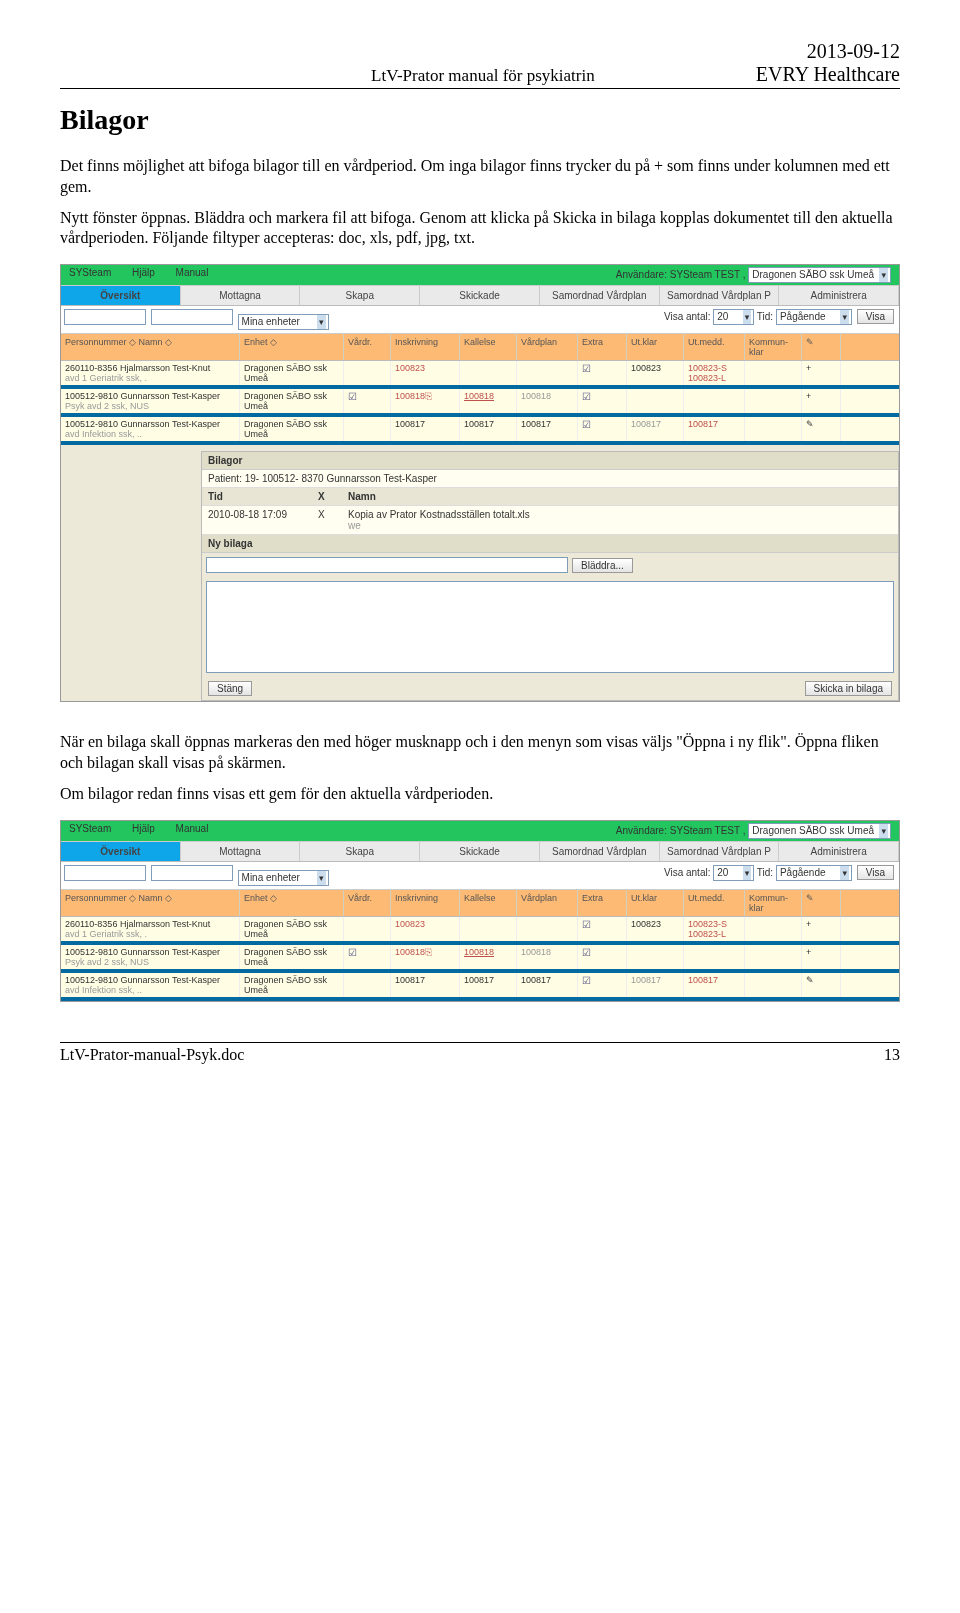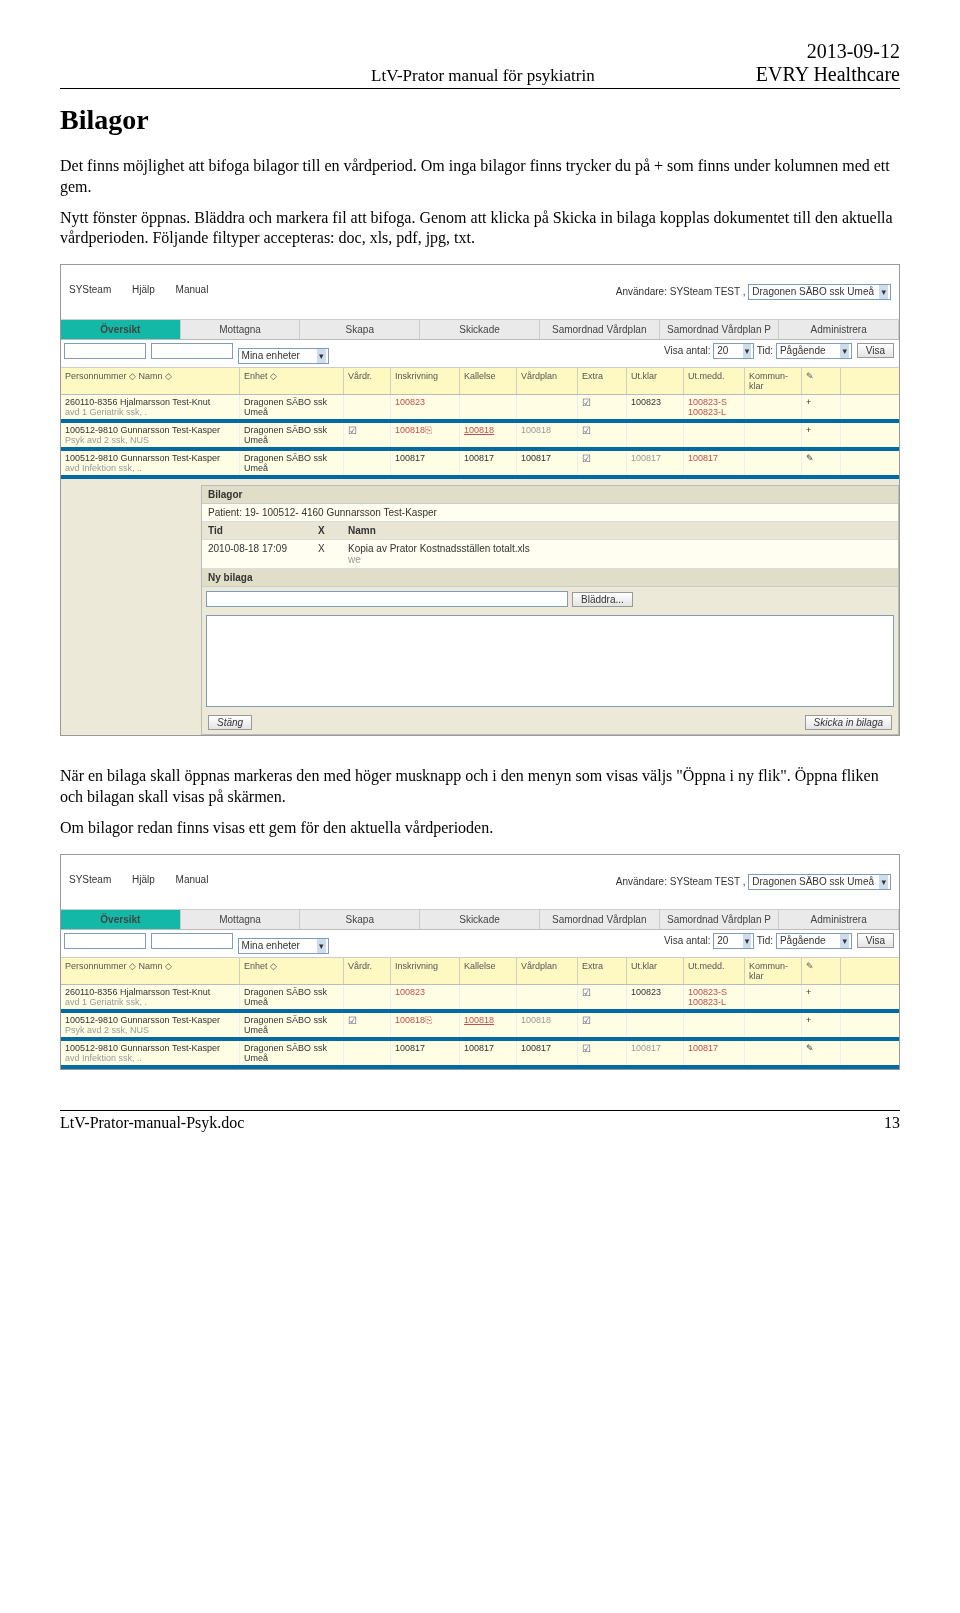--- a/index.html
+++ b/index.html
@@ -39,22 +39,22 @@
   .screenshot {
     margin: 15px 0 30px 0;
     border: 1px solid #999;
     font-family: Arial, sans-serif;
     font-size: 10px;
     background: #ece9d8;
     color: #333;
   }
   .ss-menubar {
     display: flex;
-    background: #ffffff;
-    padding: 19px 8px;
+    background: #22c55e;
+    padding: 2px 8px;
     border-bottom: 1px solid #ccc;
     justify-content: space-between;
   }
   .ss-menubar-left span { margin-right: 18px; }
   .ss-menubar-right { font-size: 10px; }
   .ss-select {
     border: 1px solid #7f9db9;
     background: #fff;
     padding: 0 16px 0 3px;
     display: inline-block;
@@ -80,21 +80,21 @@
   .ss-tab {
     flex: 1;
     text-align: center;
     padding: 4px 2px;
     border-right: 1px solid #ccc;
     font-size: 10px;
     color: #444;
   }
   .ss-tab.active {
     font-weight: bold;
-    background: #14b8a6;
+    background: #0ea5e9;
   }
   .ss-filterrow {
     display: flex;
     background: #ffffff;
     padding: 3px;
     align-items: flex-start;
     justify-content: space-between;
     border-bottom: 1px solid #ccc;
   }
   .ss-input {
@@ -108,21 +108,21 @@
   .ss-btn {
     display: inline-block;
     background: linear-gradient(#fff,#e4e4e4);
     border: 1px solid #999;
     padding: 1px 8px;
     font-size: 10px;
     margin: 0 2px;
   }
   .ss-thead {
     display: flex;
-    background: #fef9c3;
+    background: #fdba74;
     border-bottom: 1px solid #bbb;
     font-size: 9px;
   }
   .ss-th {
     padding: 3px 4px;
     border-right: 1px solid #d0d0c0;
     color: #555;
   }
   .ss-row {
     display: flex;
@@ -159,21 +159,20 @@
   .ss-textarea {
     background: #fff;
     border: 1px solid #7f9db9;
     height: 90px;
     margin: 4px;
   }
   .ss-bottombar {
     display: flex;
     justify-content: space-between;
     padding: 4px;
-    font-style: italic;
   }
   .footer {
     border-top: 1px solid #000;
     display: flex;
     justify-content: space-between;
     padding-top: 3px;
     margin-top: 40px;
     font-size: 16px;
   }
   .c-person{width:170px}
@@ -292,21 +291,21 @@
     <div class="ss-cell c-extra icon-small">☑</div>
     <div class="ss-cell c-utk gray">100817</div>
     <div class="ss-cell c-utm red">100817</div>
     <div class="ss-cell c-kom"></div>
     <div class="ss-cell c-act">✎</div>
   </div>
 
   <div style="padding:6px 0 0 140px;background:#ece9d8">
     <div class="ss-panel">
       <div class="ss-panel-head">Bilagor</div>
-      <div class="ss-panel-row">Patient: 19- 100512- 4160  Gunnarsson Test-Kasper</div>
+      <div class="ss-panel-row">Patient: 19- 100512- 8370  Gunnarsson Test-Kasper</div>
       <div class="ss-panel-row" style="background:#e8e5d4;font-weight:bold;display:flex">
         <div style="width:110px">Tid</div>
         <div style="width:30px">X</div>
         <div>Namn</div>
       </div>
       <div class="ss-panel-row" style="display:flex">
         <div style="width:110px">2010-08-18 17:09</div>
         <div style="width:30px">X</div>
         <div>
           <div>Kopia av Prator Kostnadsställen totalt.xls</div>

